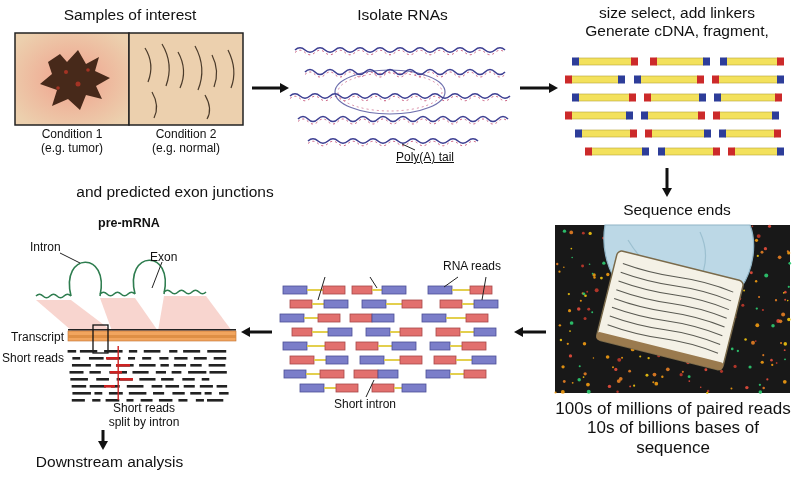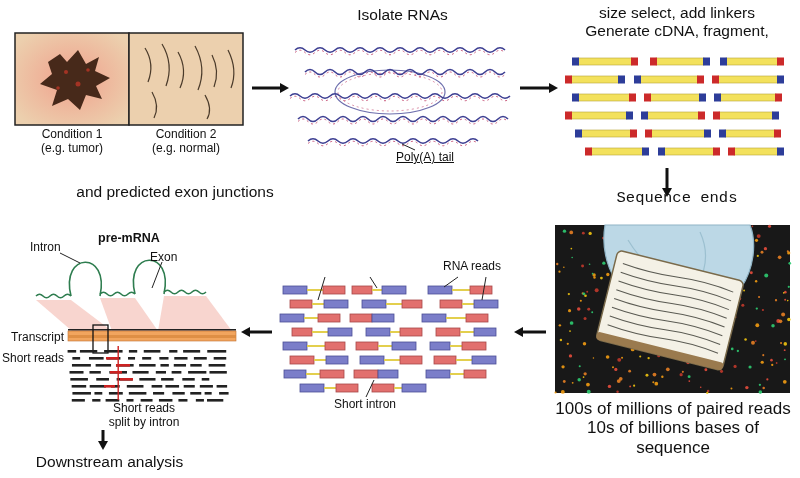--- a/index.html
+++ b/index.html
@@ -564,49 +564,50 @@
         <polygon points="667,197 662,188 672,188" fill="#111111"></polygon>
         <line x1="546" y1="332" x2="523" y2="332" stroke="#111111" stroke-width="3"></line>
         <polygon points="514,332 523,327 523,337" fill="#111111"></polygon>
         <line x1="272" y1="332" x2="250" y2="332" stroke="#111111" stroke-width="3"></line>
         <polygon points="241,332 250,327 250,337" fill="#111111"></polygon>
         <line x1="103" y1="430" x2="103" y2="441" stroke="#111111" stroke-width="3"></line>
         <polygon points="103,450 98,441 108,441" fill="#111111"></polygon>
       </g>
     </svg>
 
+  <div class="lbl step-title" style="left:10px;top:6px;width:240px;">Samples of interest</div>
   <div class="lbl small" style="left:15px;top:128px;width:114px;">
     <div>Condition 1</div>
     <div>(e.g. tumor)</div>
   </div>
   <div class="lbl small" style="left:129px;top:128px;width:114px;">
     <div>Condition 2</div>
     <div>(e.g. normal)</div>
   </div>
 
   <div class="lbl step-title" style="left:290px;top:6px;width:225px;">Isolate RNAs</div>
   <div class="lbl small-left" style="left:396px;top:151px;width:90px;text-decoration:underline;">Poly(A) tail</div>
 
   <div class="lbl step-title" style="left:558px;top:4px;width:238px;">
     <div>size select, add linkers</div>
     <div>Generate cDNA, fragment,</div>
   </div>
 
-  <div class="lbl step-title" style="left:558px;top:190px;width:238px;font-family:Liberation Mono, monospace;">Sequence ends</div>
+  <div class="lbl step-title" style="left:558px;top:201px;width:238px;">Sequence ends</div>
   <div class="lbl caption" style="left:548px;top:399px;width:250px;">100s of millions of paired reads</div>
   <div class="lbl caption" style="left:548px;top:418px;width:250px;">10s of billions bases of sequence</div>
 
   <div class="lbl small" style="left:430px;top:260px;width:84px;">RNA reads</div>
   <div class="lbl small" style="left:318px;top:398px;width:94px;">Short intron</div>
 
   <div class="lbl step-title" style="left:35px;top:183px;width:280px;">
     <div>and predicted exon junctions</div>
   </div>
   <div class="lbl small-left" style="left:30px;top:241px;width:44px;">Intron</div>
-  <div class="lbl small-left bold" style="left:86px;top:231px;width:72px;font-size:12.5px;padding-left:12px;">pre-mRNA</div>
+  <div class="lbl small-left bold" style="left:86px;top:216px;width:72px;font-size:12.5px;padding-left:12px;">pre-mRNA</div>
   <div class="lbl small-left" style="left:150px;top:251px;width:40px;">Exon</div>
   <div class="lbl small-right" style="left:4px;top:331px;width:60px;">Transcript</div>
   <div class="lbl small-right" style="left:0px;top:352px;width:64px;">Short reads</div>
   <div class="lbl small" style="left:88px;top:402px;width:112px;">
     <div>Short reads</div>
     <div>split by intron</div>
   </div>
 
   <div class="lbl step-title" style="left:12px;top:453px;width:195px;">Downstream analysis</div>
 

